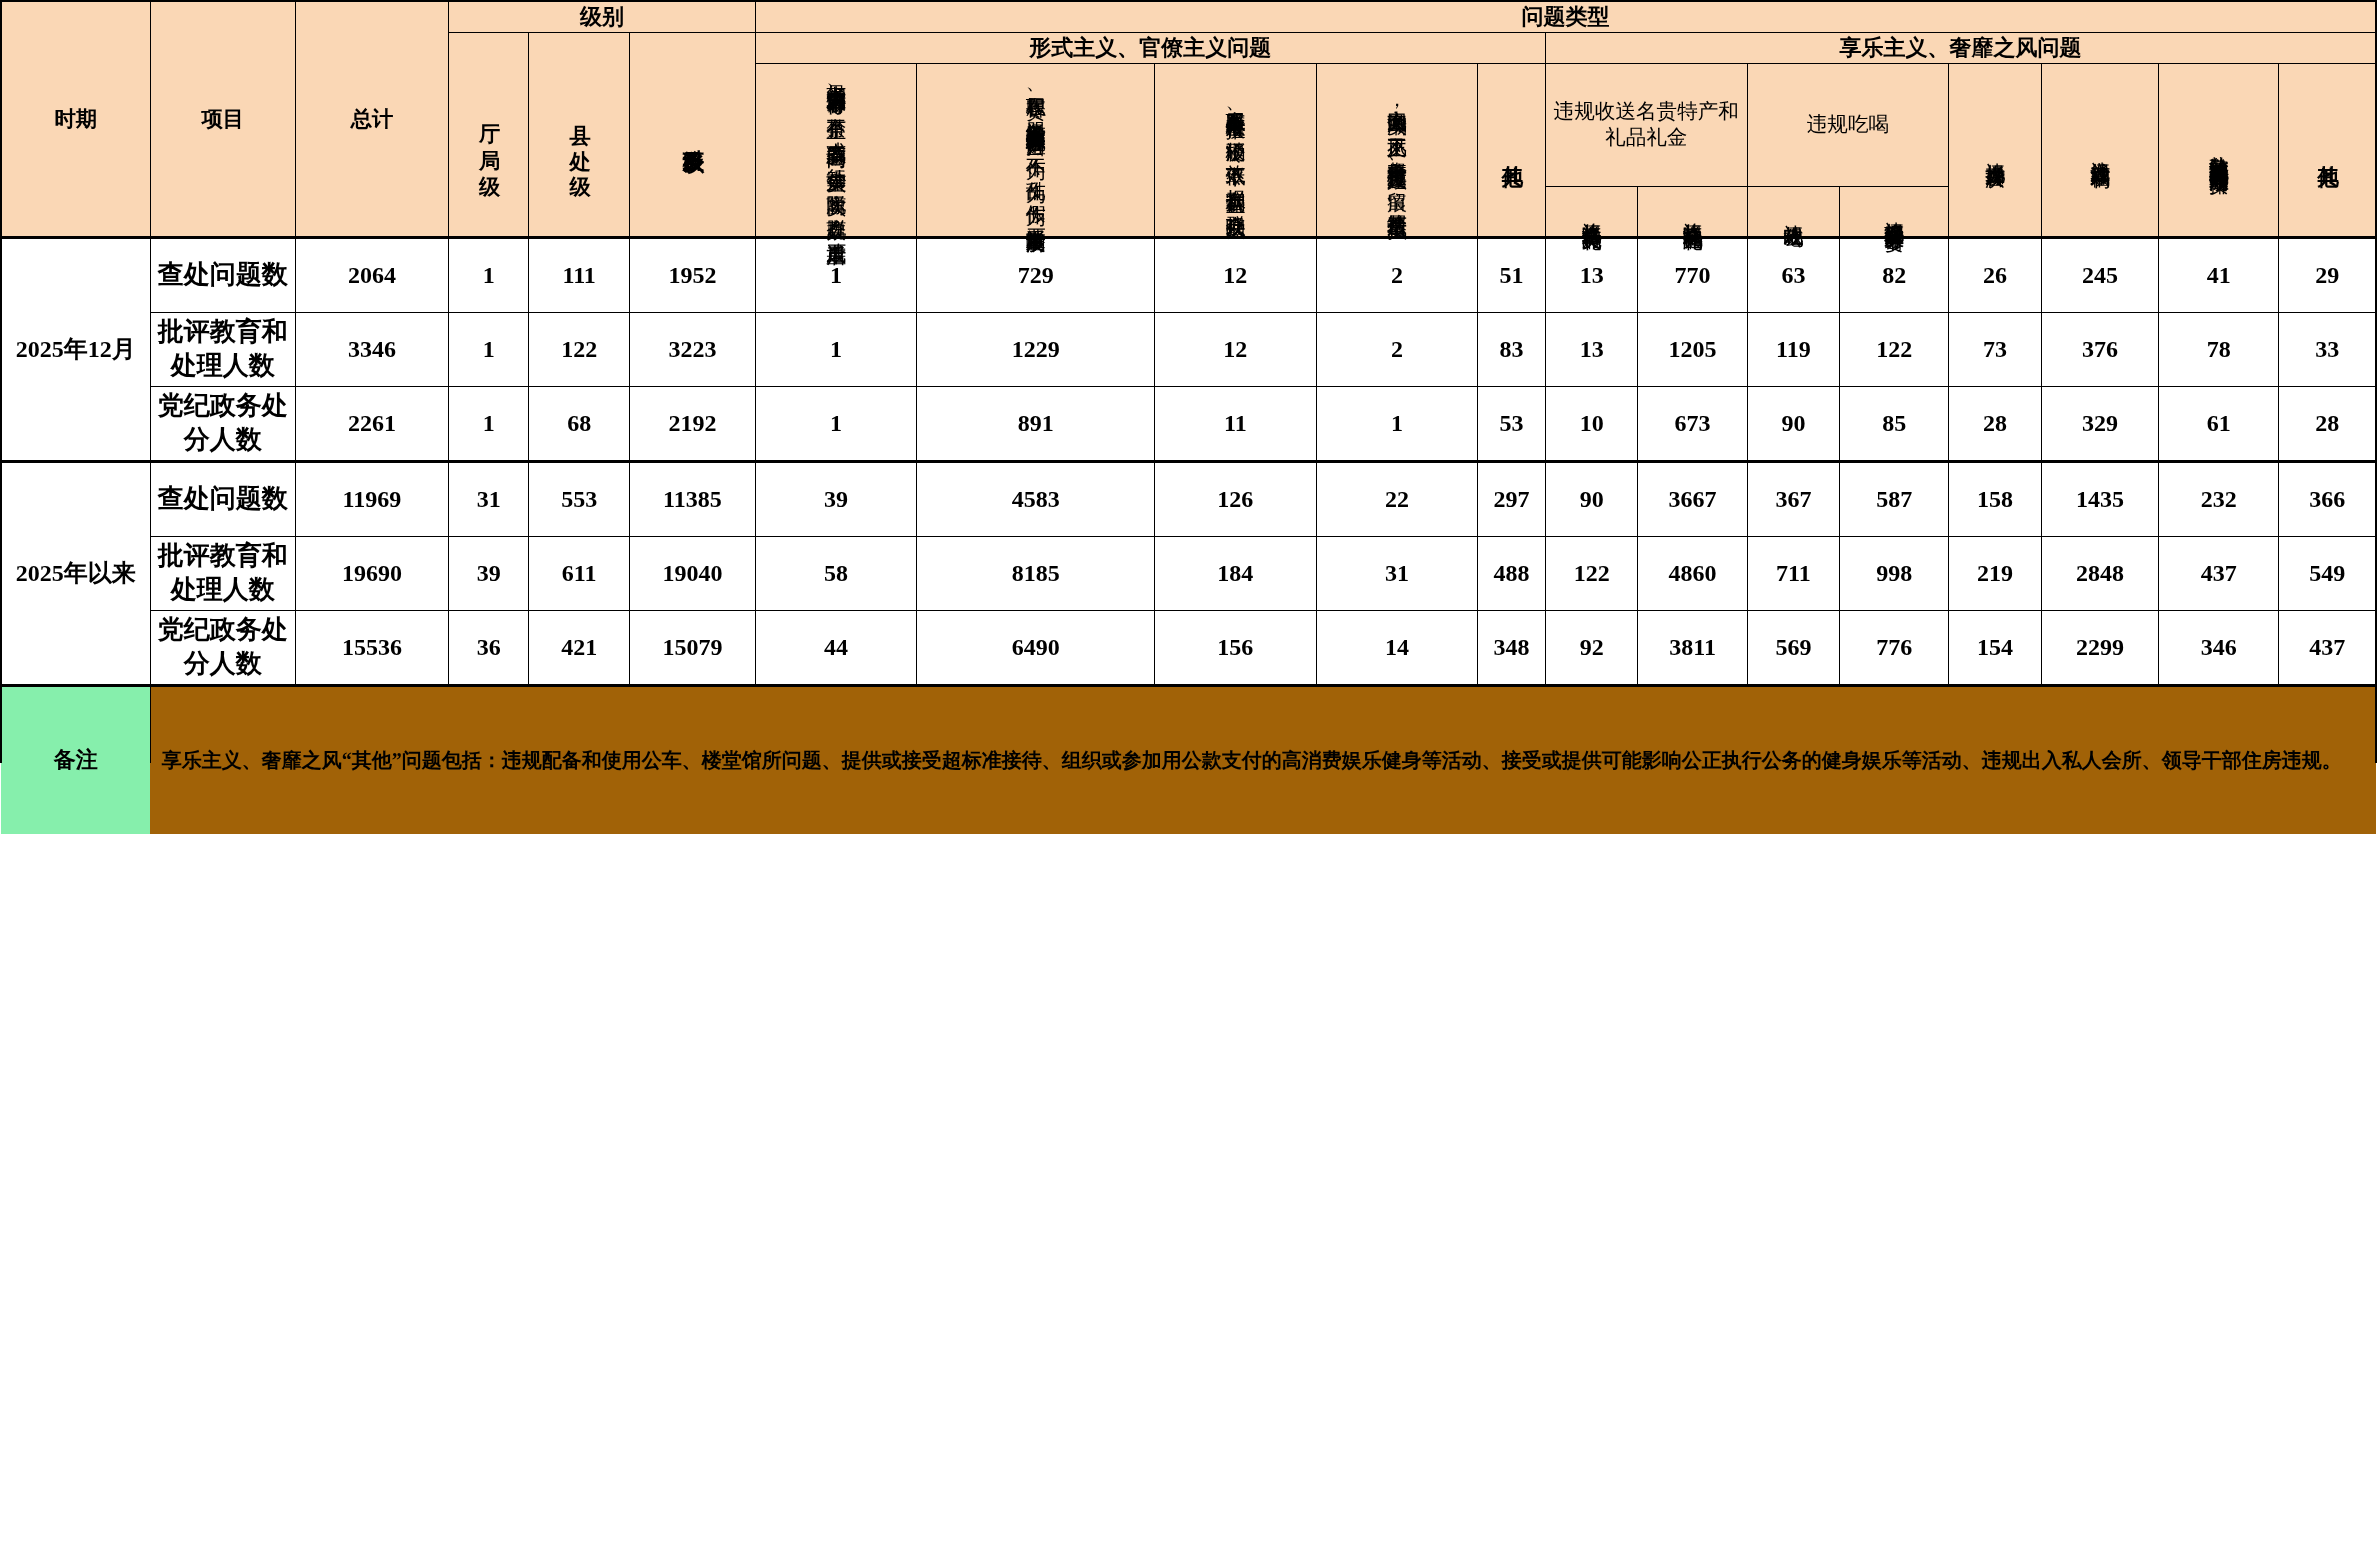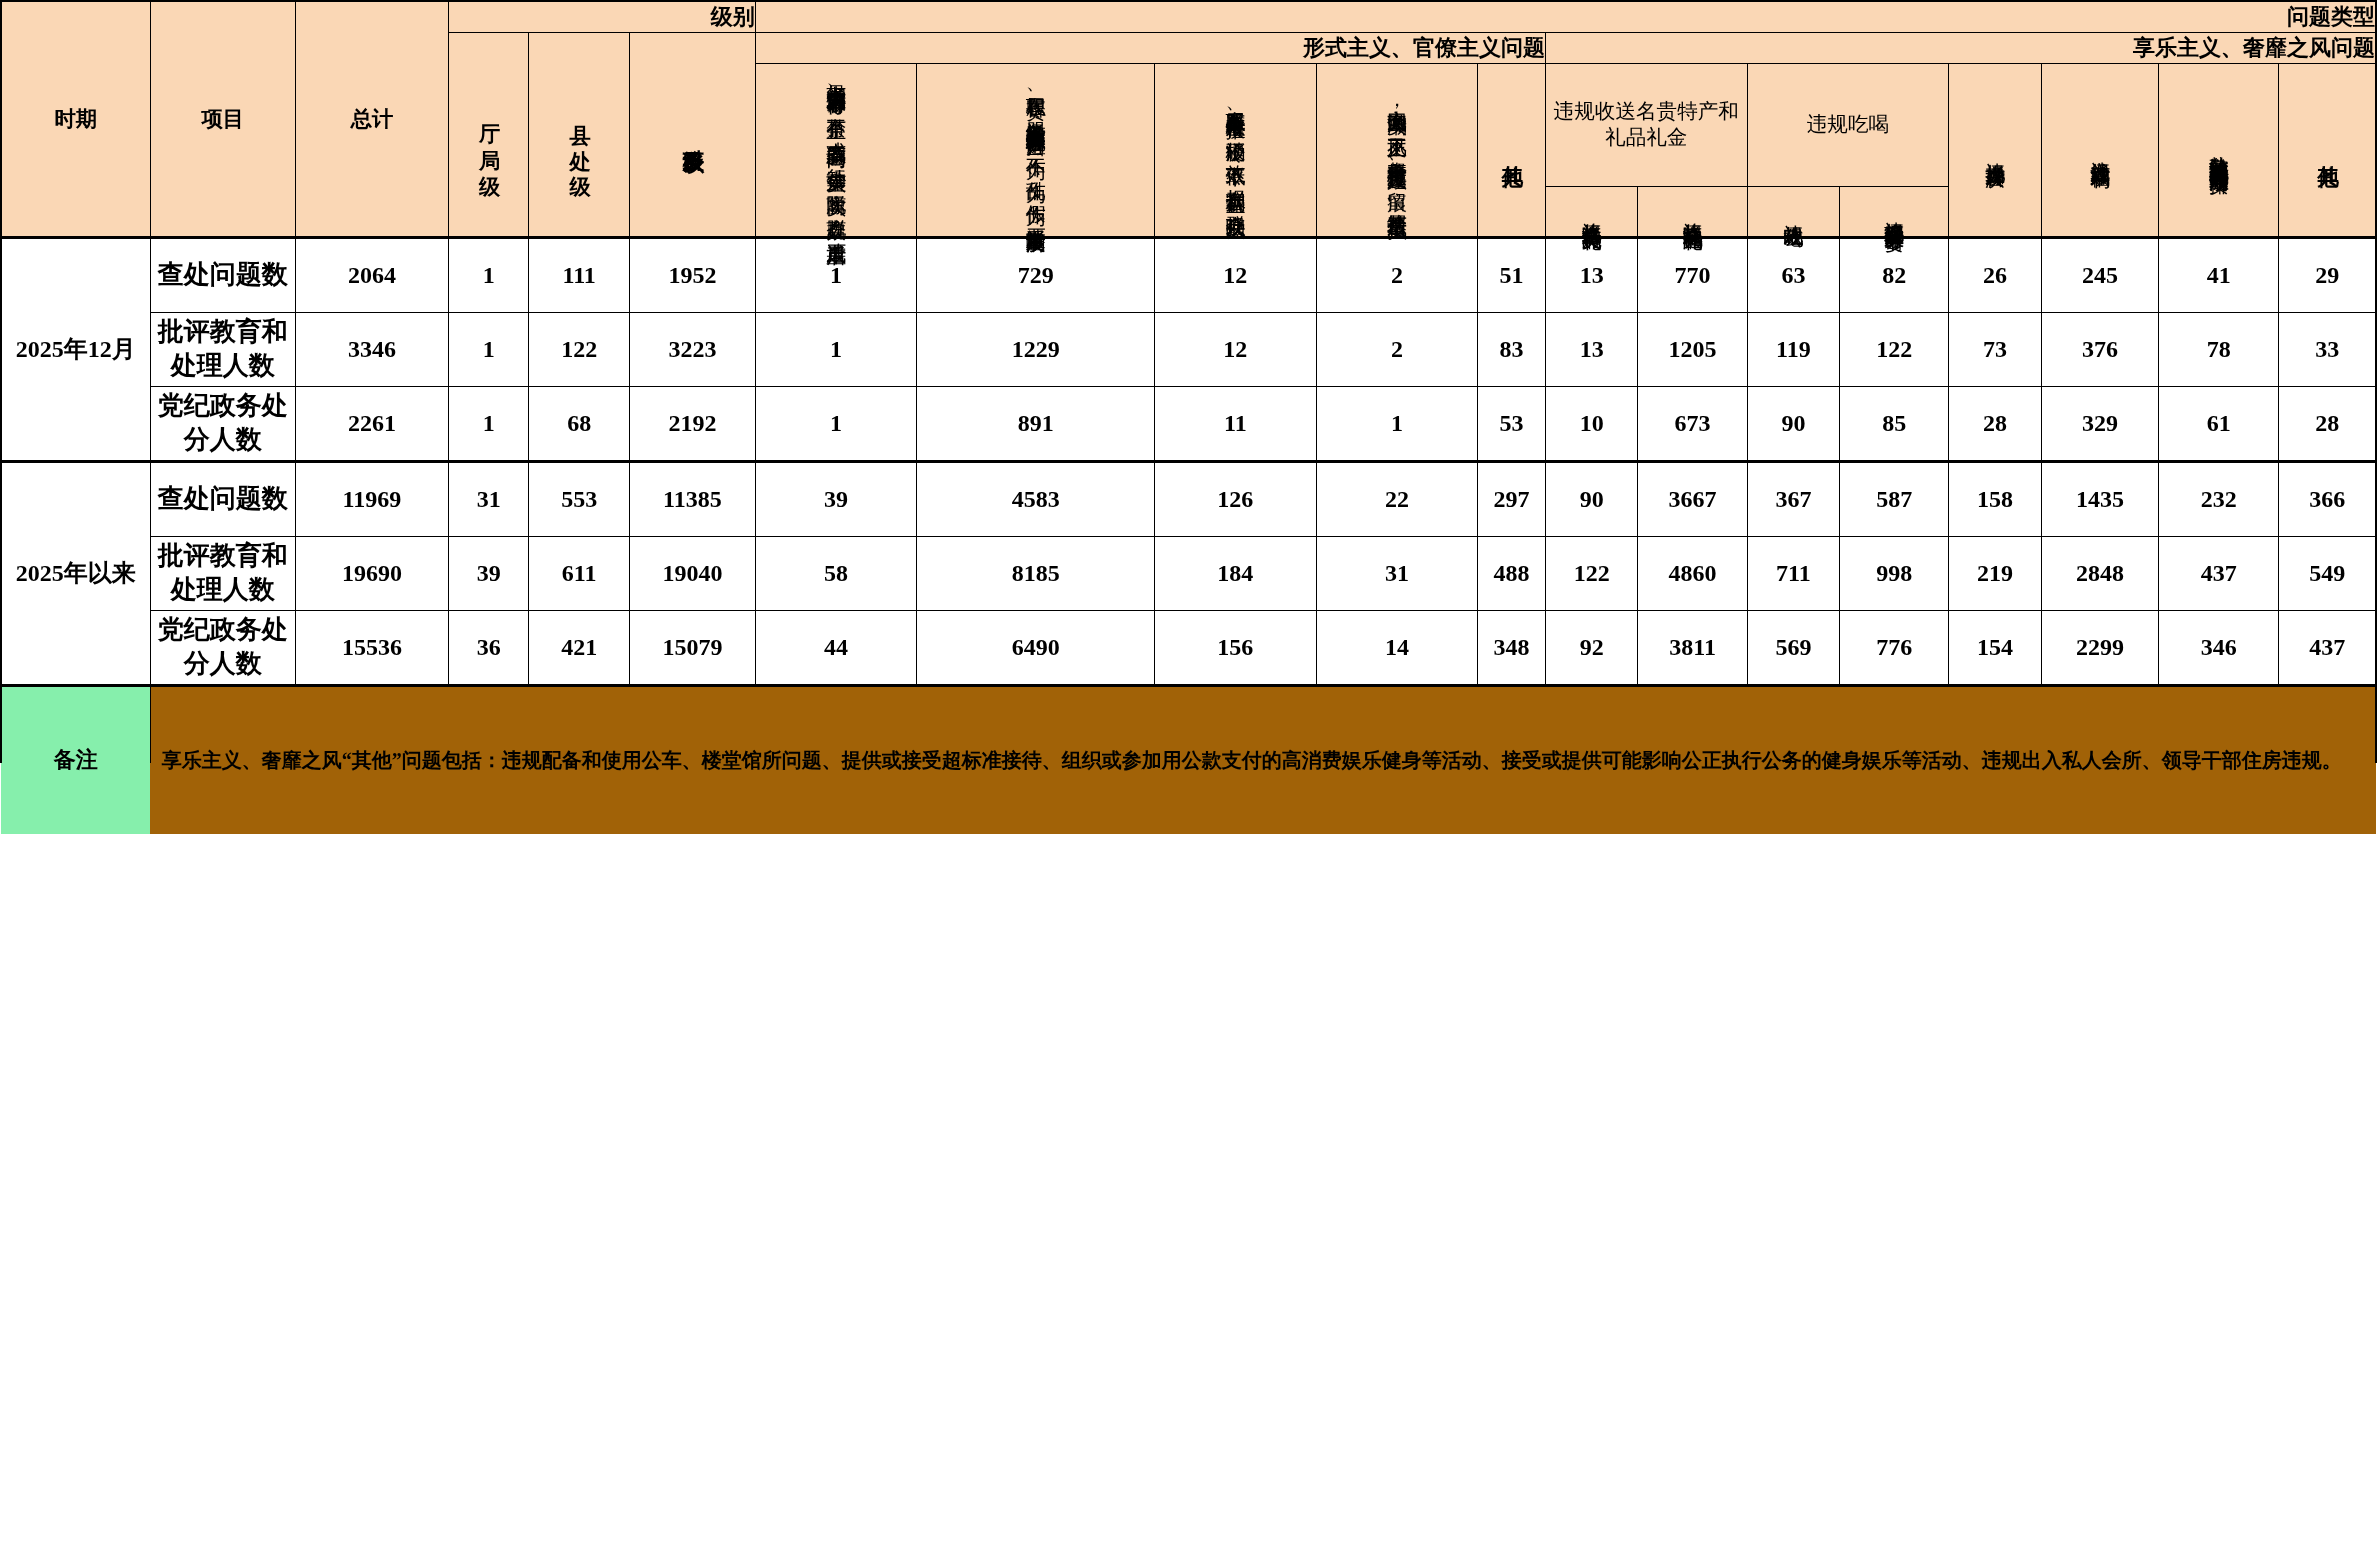--- a/index.html
+++ b/index.html
@@ -45,21 +45,21 @@
     padding:0;
     color:#000;
   }
   thead th{
     background:#FAD7B5;
     font-weight:bold;
     font-size:21.3px;
     font-family:"Liberation Serif","DejaVu Serif",serif;
   }
   .hdr-plain{font-size:21.3px;font-weight:bold;}
-  .hdr-grp{font-size:22px;font-weight:bold;text-align:right;}
+  .hdr-grp{font-size:22px;font-weight:bold;}
   
   .vtext{
     writing-mode:vertical-rl;
     text-orientation:upright;
     font-size:20px;
     font-weight:normal;
     line-height:1.26;
     letter-spacing:0.8px;
     margin:0 auto;
     max-height:213px;

